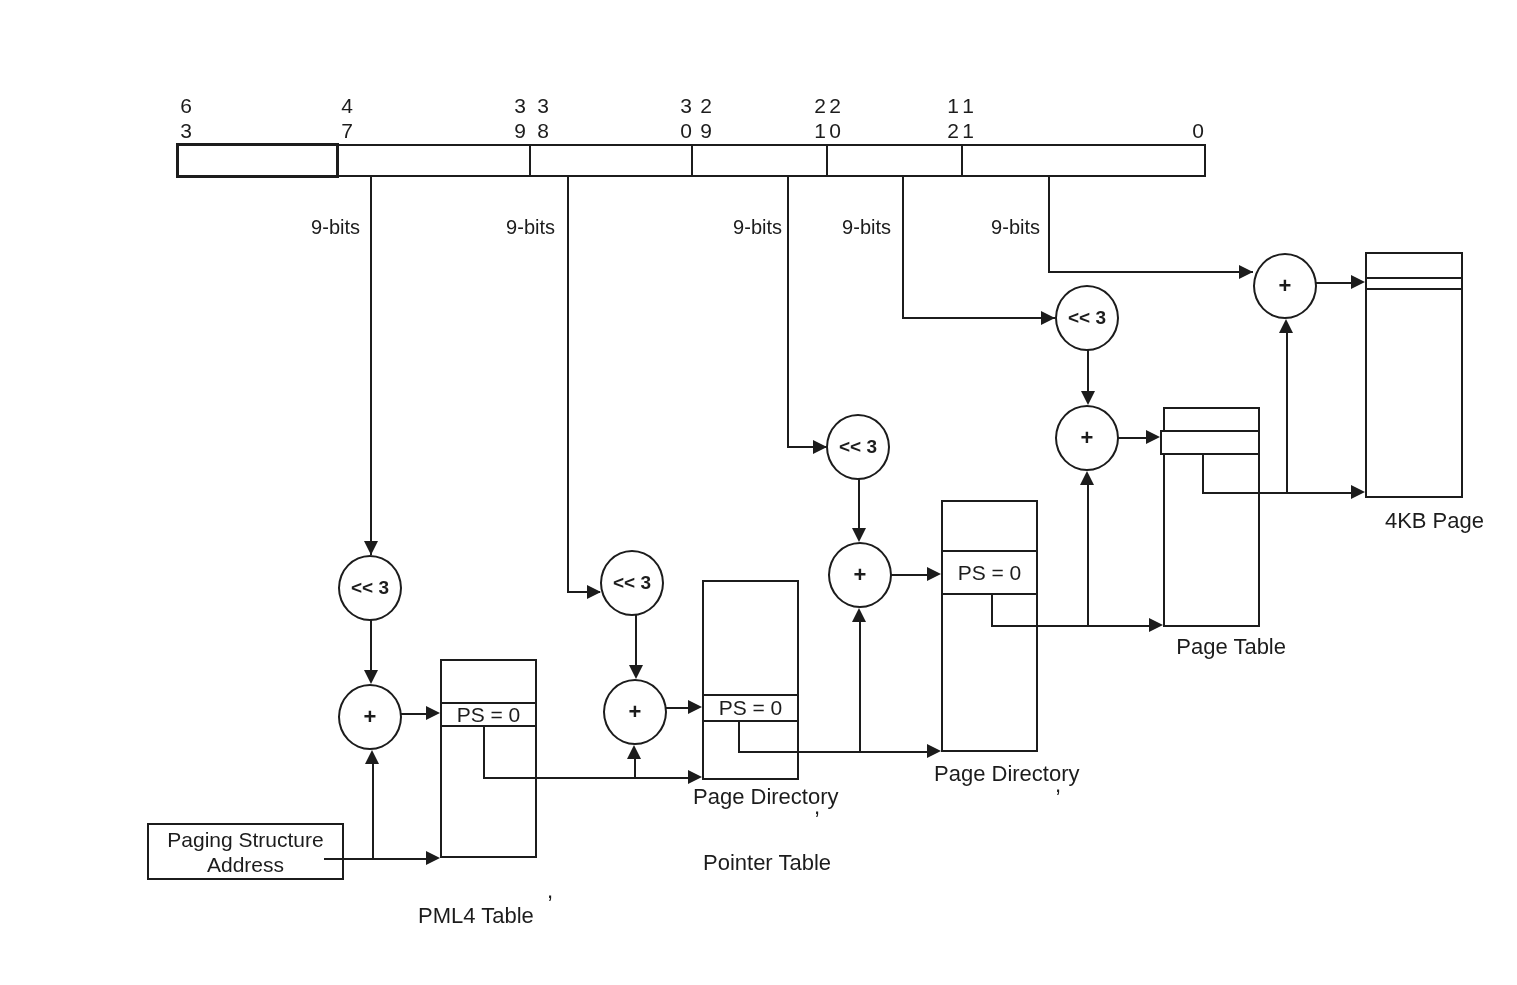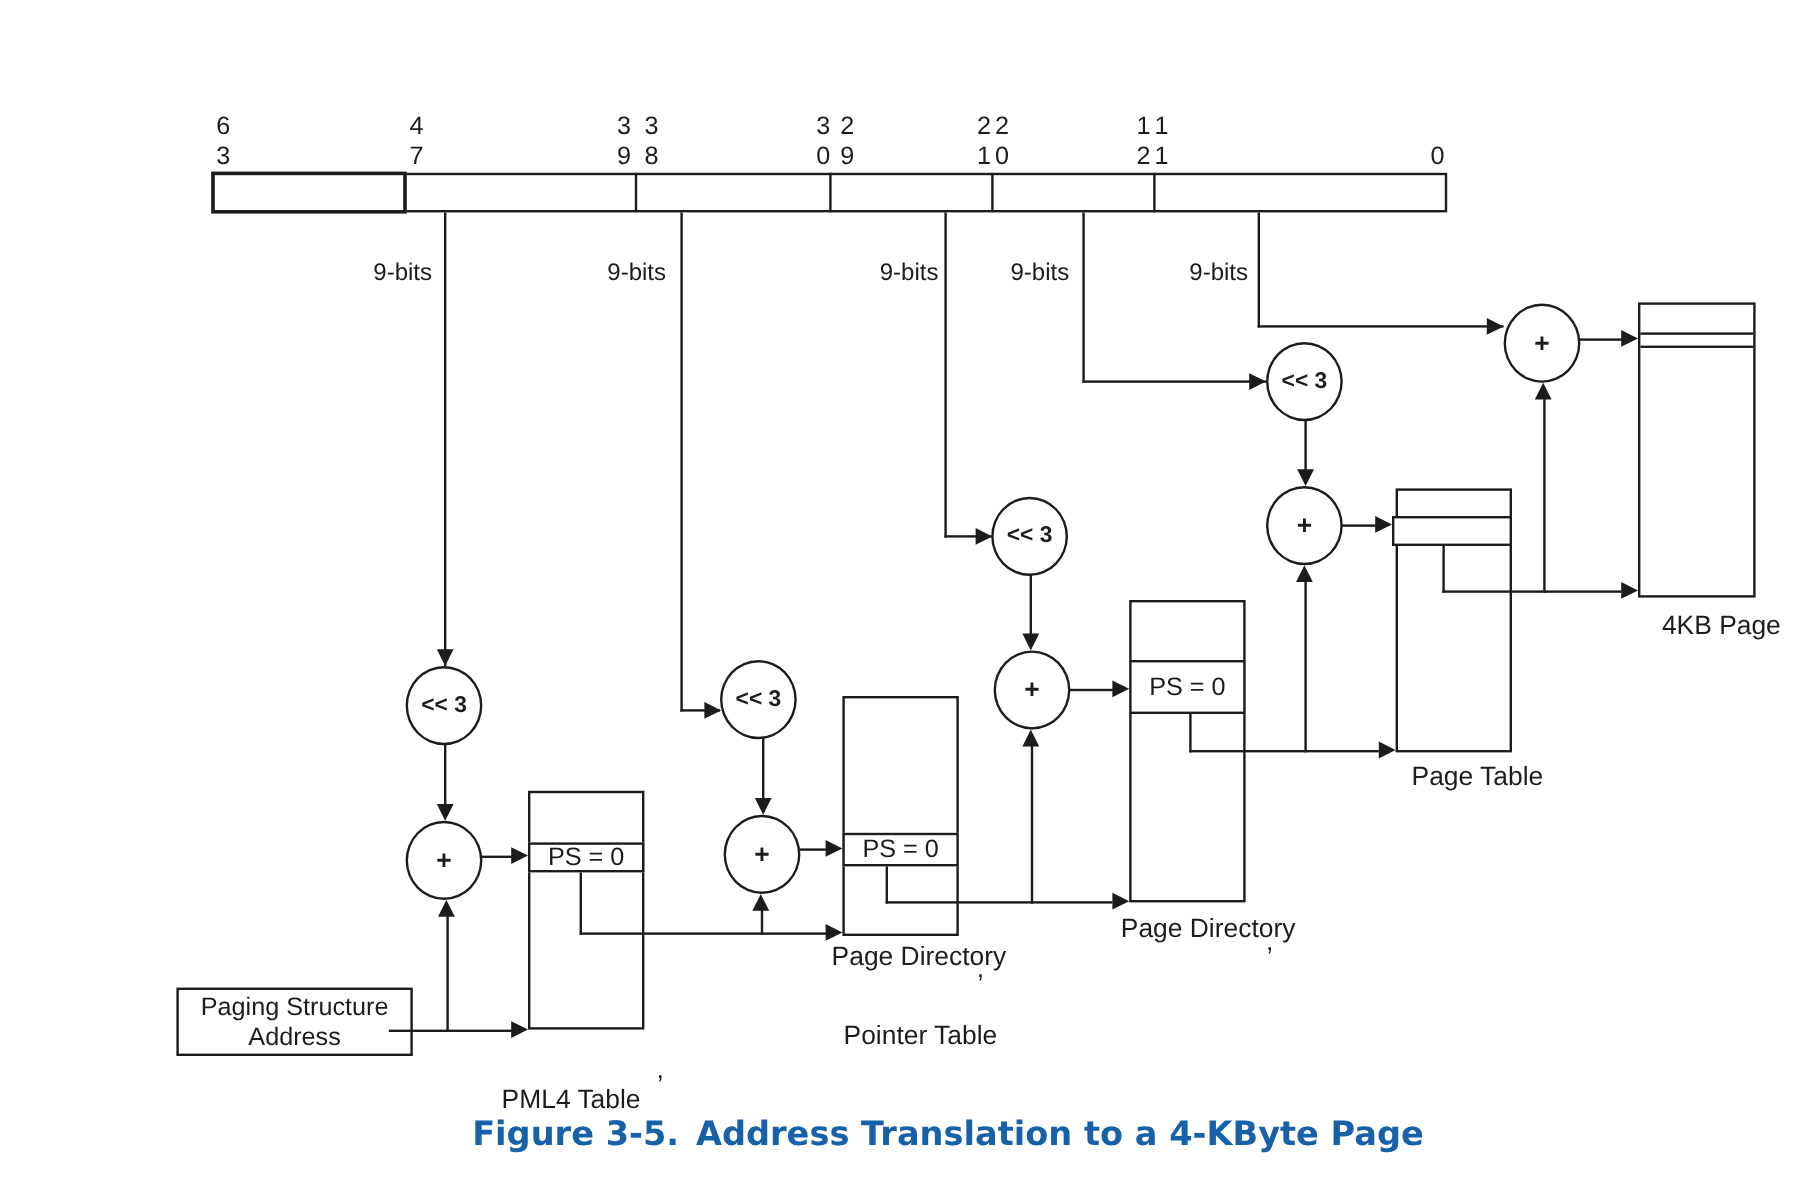--- a/index.html
+++ b/index.html
@@ -204,17 +204,14 @@
   <div class="lbl" style="left:693px;top:784px;width:140px;">Page Directory</div>
   <div class="comma" style="left:814px;top:794px;">,</div>
   <div class="lbl" style="left:697px;top:810px;width:140px;margin-top:40px;">Pointer Table</div>
 
   <div class="lbl" style="left:934px;top:761px;width:140px;">Page Directory</div>
   <div class="comma" style="left:1055px;top:772px;">,</div>
 
   <div class="lbl" style="left:1146px;top:634px;width:140px;text-align:right;">Page Table</div>
   <div class="lbl" style="left:1344px;top:508px;width:140px;text-align:right;">4KB Page</div>
 
-  <div class="caption">
-    <span class="cap1">Figure 3-5.</span><span class="cap2">Address Translation to a 4-KByte Page</span>
-  </div>
 
 </div>
 
 </body></html>

